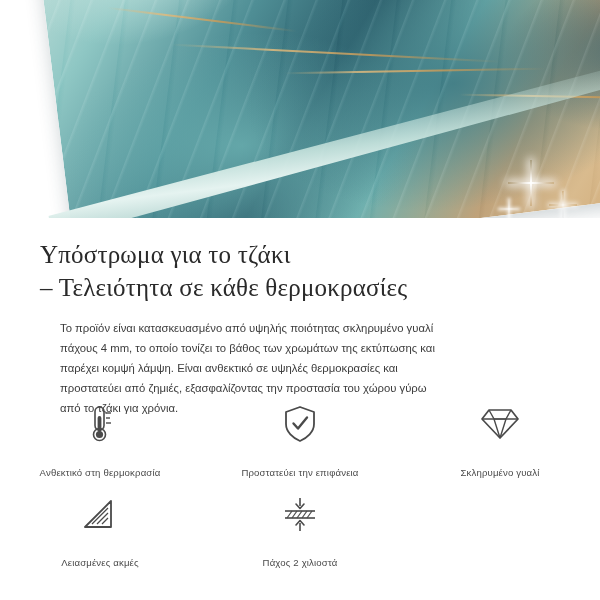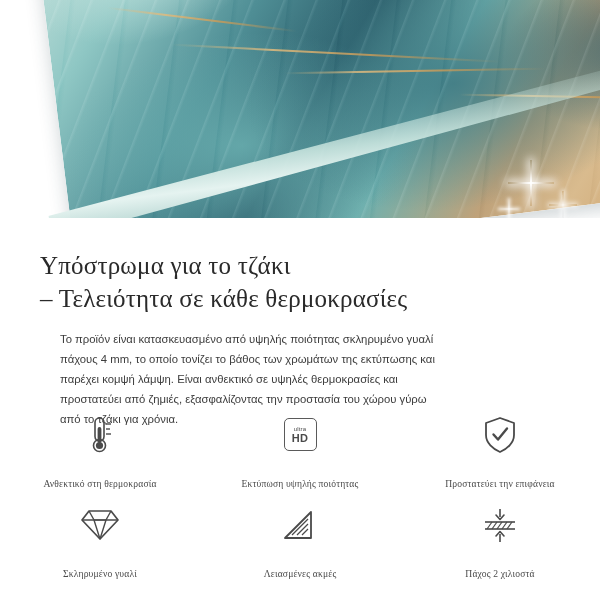--- a/index.html
+++ b/index.html
@@ -104,21 +104,21 @@
   .sparkle:after { top: 50%; left: 0; height: 2px; width: 100%; margin-top: -1px;
     background: linear-gradient(90deg, rgba(255,255,255,0) 0%, #fff 50%, rgba(255,255,255,0) 100%); }
   .sp1 { left: 508px; top: 160px; }
   .sp2 { left: 540px; top: 182px; transform: scale(.6); }
   .sp3 { left: 486px; top: 186px; transform: scale(.45); }
 
   
   .content {
     position: absolute;
     left: 0;
-    top: 229px;
+    top: 218px;
     width: 480px;
   }
   .headline {
     margin: 0;
     padding: 20px 40px 0 40px;
     font-family: "Liberation Serif", serif;
     font-size: 25px;
     line-height: 33px;
     font-weight: 400;
     color: #2a2a2a;
@@ -153,21 +153,21 @@
     justify-content: flex-start;
   }
   .feature-icon {
     height: 44px;
     display: flex;
     align-items: center;
     justify-content: center;
   }
   .feature-label {
     margin-top: 22px;
-    font-family: Liberation Serif, serif;
+    font-family: Liberation Sans, sans-serif;
     font-size: 9.6px;
     color: #4a4a4a;
     text-align: center;
     letter-spacing: .15px;
     white-space: nowrap;
   }
   .hd-badge {
     width: 31px;
     height: 31px;
     border: 1.6px solid #5a5a5a;
@@ -225,29 +225,20 @@
             <rect x="14.6" y="12" width="3.8" height="16" rx="1.9" fill="#4a4a4a"></rect>
             <circle cx="16.5" cy="30.5" r="3.6" fill="#4a4a4a"></circle>
             <line x1="23" y1="9" x2="28" y2="9" stroke="#4a4a4a" stroke-width="1.4"></line>
             <line x1="23" y1="14" x2="27" y2="14" stroke="#4a4a4a" stroke-width="1.4"></line>
             <line x1="23" y1="19" x2="28" y2="19" stroke="#4a4a4a" stroke-width="1.4"></line>
           </svg>
         </div>
         <div class="feature-label">Ανθεκτικό στη θερμοκρασία</div>
       </div>
 
-      <div class="feature">
-        <div class="feature-icon">
-          <div class="hd-badge">
-            <span class="t1">ultra</span>
-            <span class="t2">HD</span>
-          </div>
-        </div>
-        <div class="feature-label">Εκτύπωση υψηλής ποιότητας</div>
-      </div>
 
       <div class="feature">
         <div class="feature-icon">
           <svg width="36" height="40" viewBox="0 0 36 40">
             <path d="M18 3 L32 8 V20 C32 28 25 34 18 37 C11 34 4 28 4 20 V8 Z" fill="none" stroke="#4a4a4a" stroke-width="1.8" stroke-linejoin="round"></path>
             <path d="M11.5 19.5 L16 24.5 L25 13.5" fill="none" stroke="#4a4a4a" stroke-width="2.4" stroke-linecap="round" stroke-linejoin="round"></path>
           </svg>
         </div>
         <div class="feature-label">Προστατεύει την επιφάνεια</div>
       </div>

